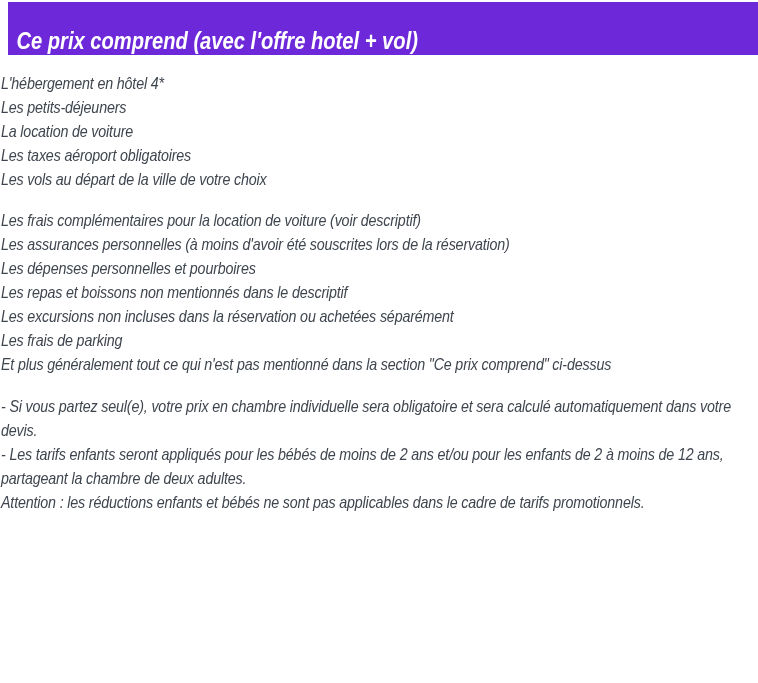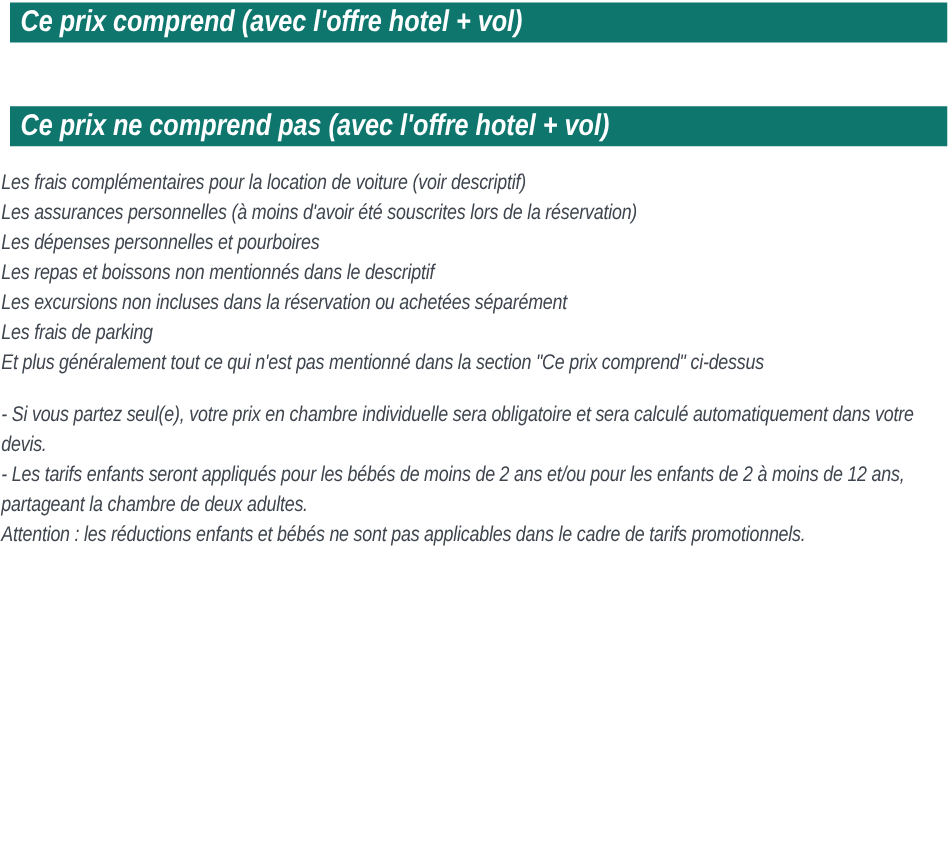--- a/index.html
+++ b/index.html
@@ -14,24 +14,24 @@
     font-family: "Liberation Sans", sans-serif;
   }
   .page {
     width: 758px;
     height: 683px;
     position: relative;
   }
   
   .section-header {
     margin-left: 8px;
-    height: 32px;
-    background: #0f766e;
+    height: 53px;
+    background: #6d28d9;
     display: flex;
-    align-items: center;
+    align-items: flex-end;
     overflow: hidden;
   }
   .section-header.first {
     margin-top: 2px;
   }
   .section-header.spaced {
     margin-top: 51px;
   }
   .hdr-text {
     display: inline-block;
@@ -68,26 +68,32 @@
 </style>
 </head>
 <body>
 
 <div class="page">
 
   <div class="section">
     <div class="section-header first">
       <span class="hdr-text">Ce prix comprend (avec l'offre hotel + vol)</span>
     </div>
+    <div class="section-body">
+      <div class="scalex">
+        <p class="item">L'hébergement en hôtel 4*</p>
+        <p class="item">Les petits-déjeuners</p>
+        <p class="item">La location de voiture</p>
+        <p class="item">Les taxes aéroport obligatoires</p>
+        <p class="item">Les vols au départ de la ville de votre choix</p>
+      </div>
+    </div>
   </div>
 
   <div class="section">
-    <div class="section-header spaced">
-      <span class="hdr-text">Ce prix ne comprend pas (avec l'offre hotel + vol)</span>
-    </div>
     <div class="section-body">
       <div class="scalex">
         <p class="item">Les frais complémentaires pour la location de voiture (voir descriptif)</p>
         <p class="item">Les assurances personnelles (à moins d'avoir été souscrites lors de la réservation)</p>
         <p class="item">Les dépenses personnelles et pourboires</p>
         <p class="item">Les repas et boissons non mentionnés dans le descriptif</p>
         <p class="item">Les excursions non incluses dans la réservation ou achetées séparément</p>
         <p class="item">Les frais de parking</p>
         <p class="item">Et plus généralement tout ce qui n'est pas mentionné dans la section "Ce prix comprend" ci-dessus</p>
       </div>

